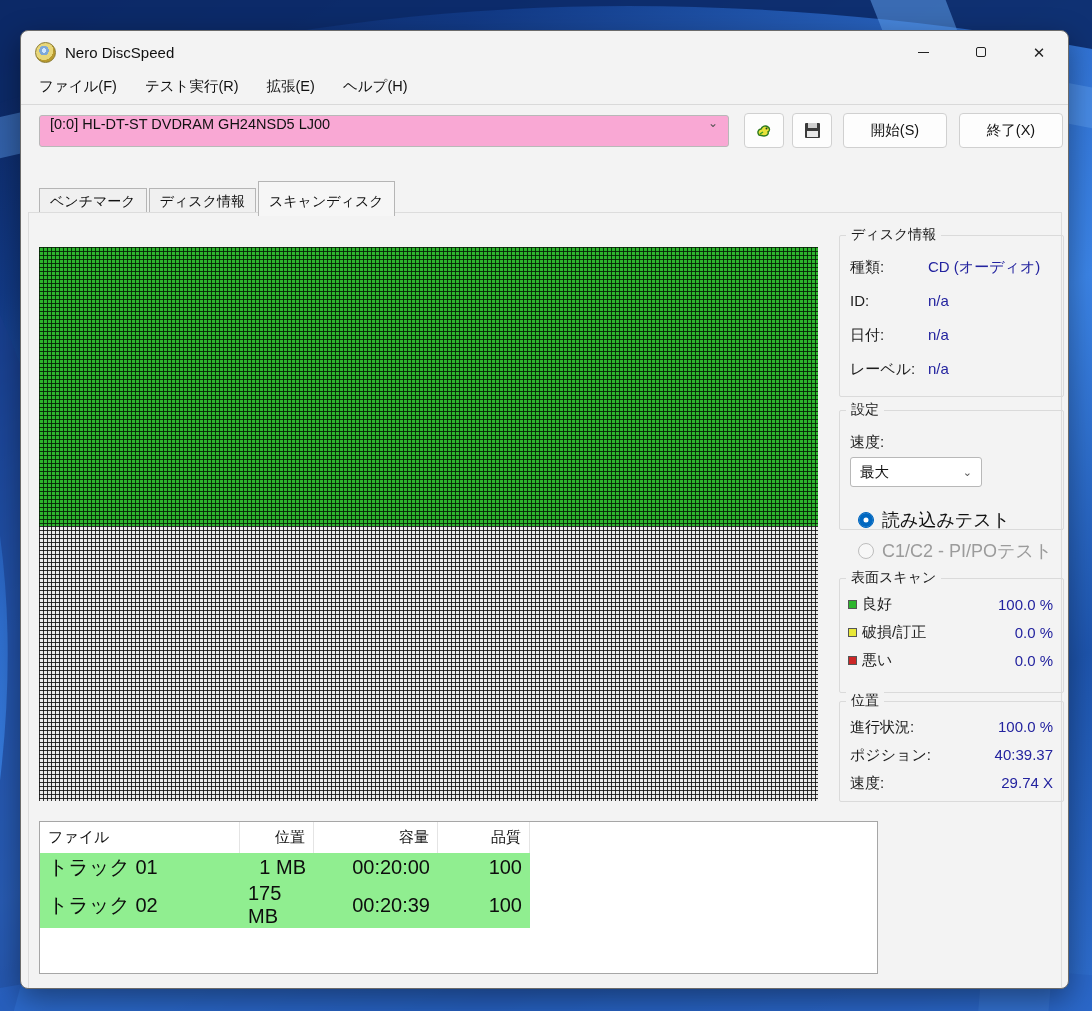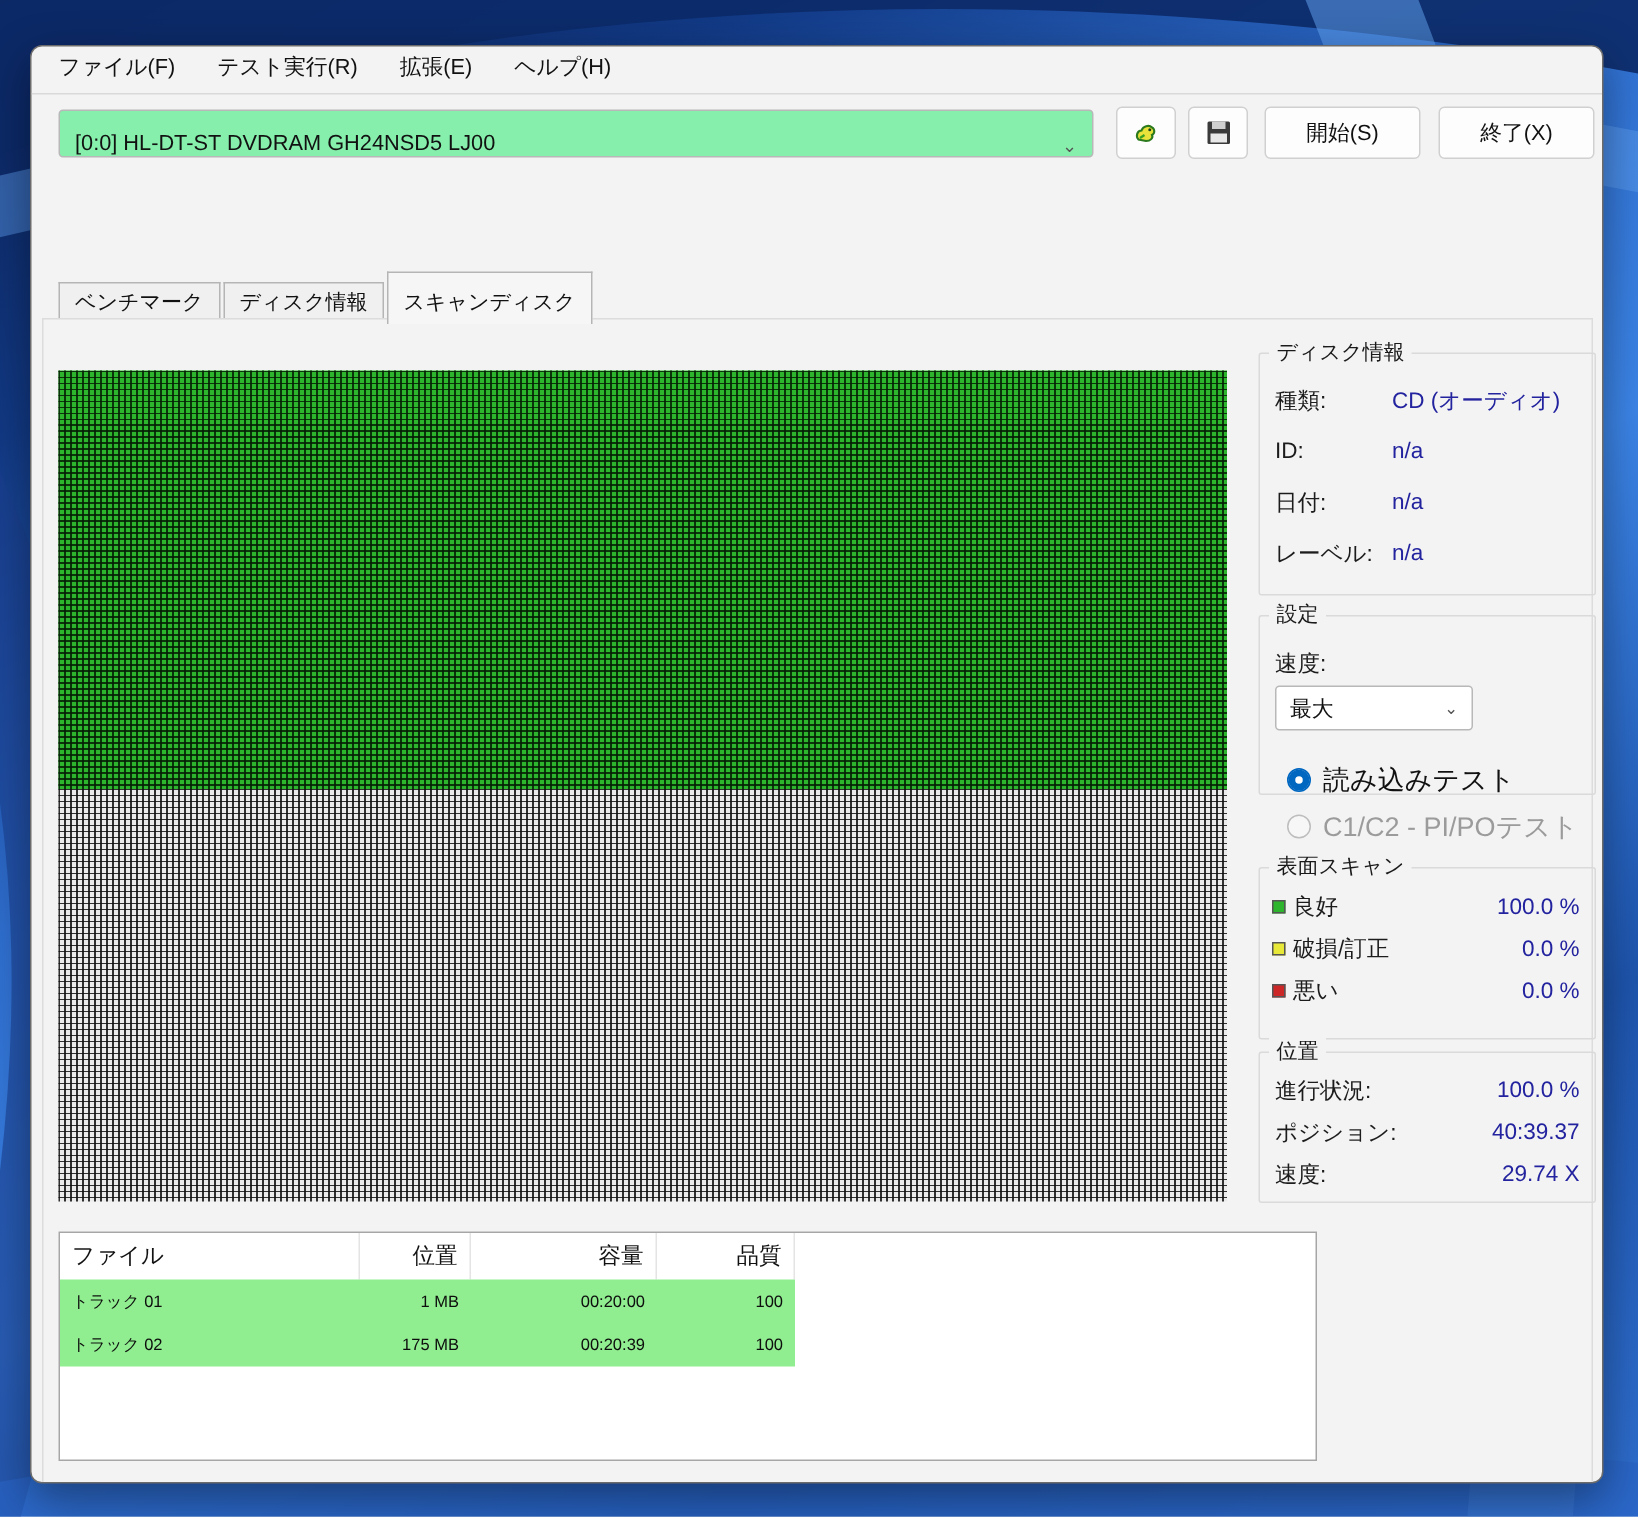--- a/index.html
+++ b/index.html
@@ -28,22 +28,22 @@
   .glyph-max { width:10px; height:10px; border:1px solid #222; border-radius:2px; }
   .glyph-close { font-size:15px; color:#222; line-height:1; }
 
   
   .menubar { display:flex; gap:28px; padding:4px 0 8px 18px; border-bottom:1px solid #d9d9d9; }
   .menu-item { font-size:14.5px; color:#111; cursor:default; }
 
   
   .toolbar { position:relative; height:52px; }
   .drive-select { position:absolute; left:18px; top:10px; width:690px; height:32px;
-    background:#86efac; border:1px solid #b8b8b8; border-radius:3px;
-    display:flex; align-items:flex-end; padding:0 10px; font-size:14.5px; color:#111; }
+    background:#f9a8d4; border:1px solid #b8b8b8; border-radius:3px;
+    display:flex; align-items:flex-start; padding:0 10px; font-size:14.5px; color:#111; }
   .drive-select .chev { margin-left:auto; color:#555; font-size:12px; }
   .tbtn { position:absolute; top:8px; height:35px; background:#fdfdfd; border:1px solid #d0d0d0;
     border-radius:4px; display:flex; align-items:center; justify-content:center; }
   .tbtn-icon1 { left:723px; width:40px; }
   .tbtn-icon2 { left:771px; width:40px; }
   .tbtn-start { left:822px; width:104px; font-size:14.5px; color:#111; }
   .tbtn-exit  { left:938px; width:104px; font-size:14.5px; color:#111; }
   .floppy { width:15px; height:15px; background:#3a3a3a; border-radius:1px; position:relative; }
   .floppy:before { content:""; position:absolute; left:3px; top:0; width:9px; height:5px; background:#cfcfcf; }
   .floppy:after  { content:""; position:absolute; left:2px; bottom:1px; width:11px; height:6px; background:#e8e8e8; }
@@ -104,40 +104,55 @@
 
   
   .tracktable { position:absolute; left:18px; top:790px; width:839px; height:153px;
     background:#fff; border:1px solid #a6a6a6; }
   .t-header { display:grid; grid-template-columns:200px 74px 124px 92px 1fr; height:31px;
     align-items:center; font-size:15px; color:#111; }
   .t-header > div { padding:0 8px; height:100%; display:flex; align-items:center; border-right:1px solid #e4e4e4; }
   .t-header > div:nth-child(n+2) { justify-content:flex-end; }
   .t-header > div:last-child { border-right:none; }
   .t-row { display:grid; grid-template-columns:200px 74px 124px 92px 1fr; height:29px;
-    align-items:center; font-size:11px; color:#0d0d0d; }
+    align-items:center; font-size:20px; color:#0d0d0d; }
   .t-row > div { padding:0 8px; height:100%; display:flex; align-items:center; }
   .t-row > div:nth-child(n+2) { justify-content:flex-end; }
   .t-row > div.hl { background:#90ee90; }
 </style>
 </head>
 <body>
 
 <div class="wallpaper">
   <svg width="1092" height="1011" viewBox="0 0 1092 1011">
     <path d="M-50,120 C250,10 650,-40 1150,60 L1150,-60 L-50,-60 Z" fill="#0c2a68" opacity="0.9"></path>
     <path d="M-50,150 C300,60 700,20 1150,120" stroke="#5fa0f0" stroke-width="40" fill="none" opacity="0.45"></path>
     <path d="M900,-20 C1010,250 1060,500 1010,1050" stroke="#66a8f5" stroke-width="70" fill="none" opacity="0.5"></path>
     <path d="M-40,300 C60,500 60,750 -20,1020" stroke="#1b3f8f" stroke-width="60" fill="none" opacity="0.6"></path>
     <path d="M-60,1000 C300,920 800,950 1150,980 L1150,1060 L-60,1060 Z" fill="#2a64c4" opacity="0.7"></path>
   </svg>
 </div>
 
 <div class="window">
 
+  <div class="titlebar">
+    <div class="app-icon"></div>
+    <div class="title-text">Nero DiscSpeed</div>
+    <div class="winbtns">
+      <div class="winbtn">
+          <div class="glyph-min"></div>
+        </div>
+      <div class="winbtn">
+          <div class="glyph-max"></div>
+        </div>
+      <div class="winbtn">
+          <span class="glyph-close">✕</span>
+        </div>
+    </div>
+  </div>
 
   <div class="menubar">
     <span class="menu-item">ファイル(F)</span>
     <span class="menu-item">テスト実行(R)</span>
     <span class="menu-item">拡張(E)</span>
     <span class="menu-item">ヘルプ(H)</span>
   </div>
 
   <div class="toolbar">
     <div class="drive-select">

